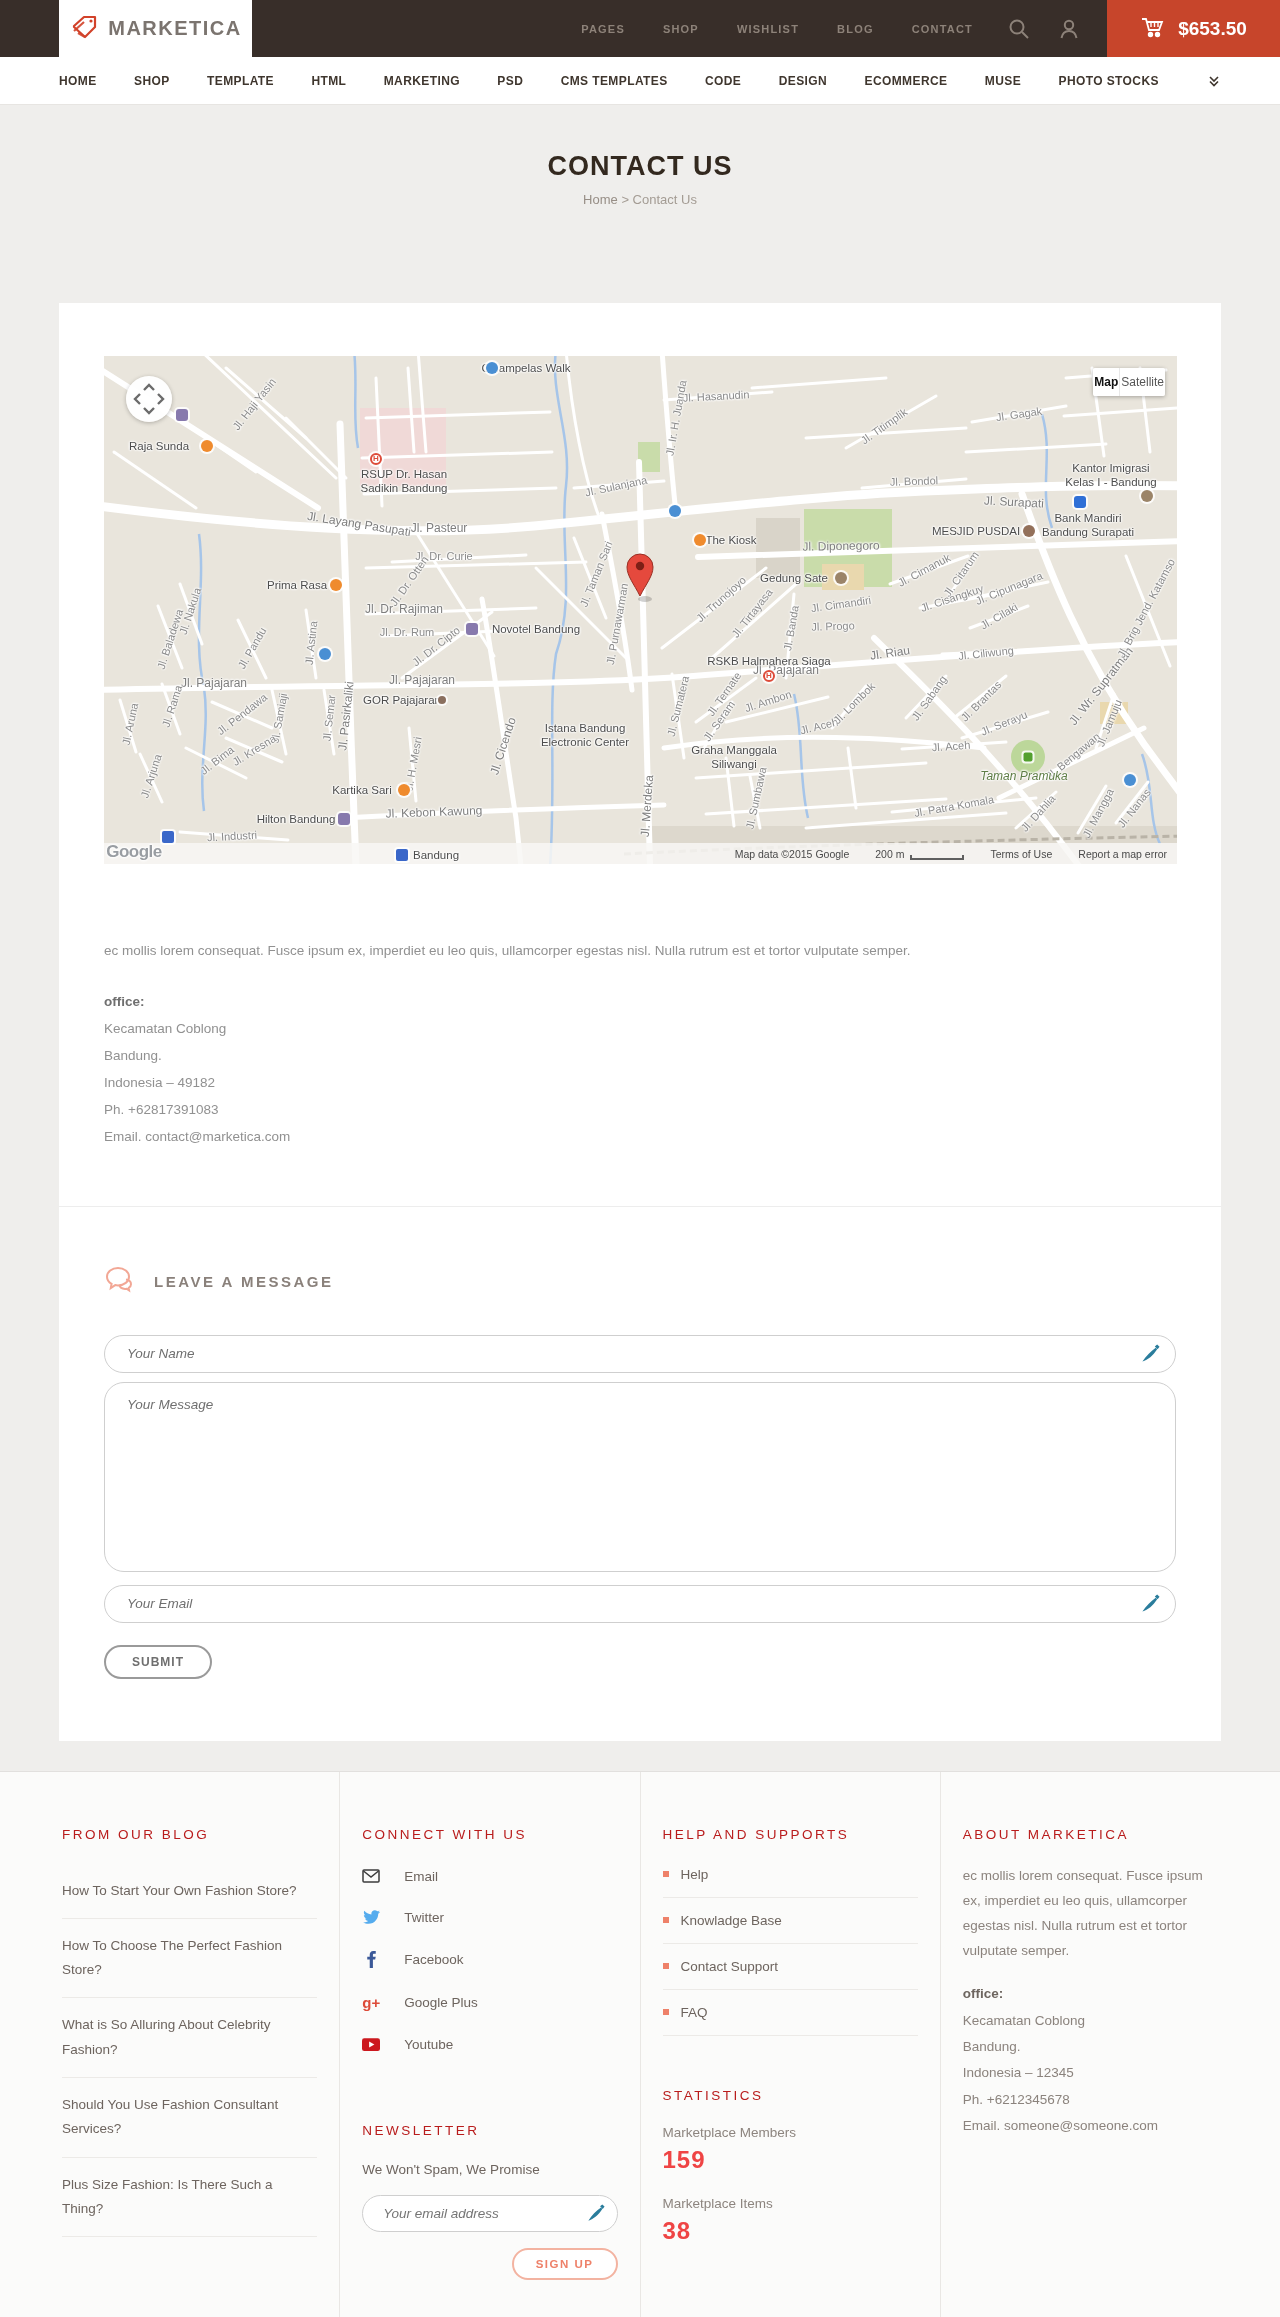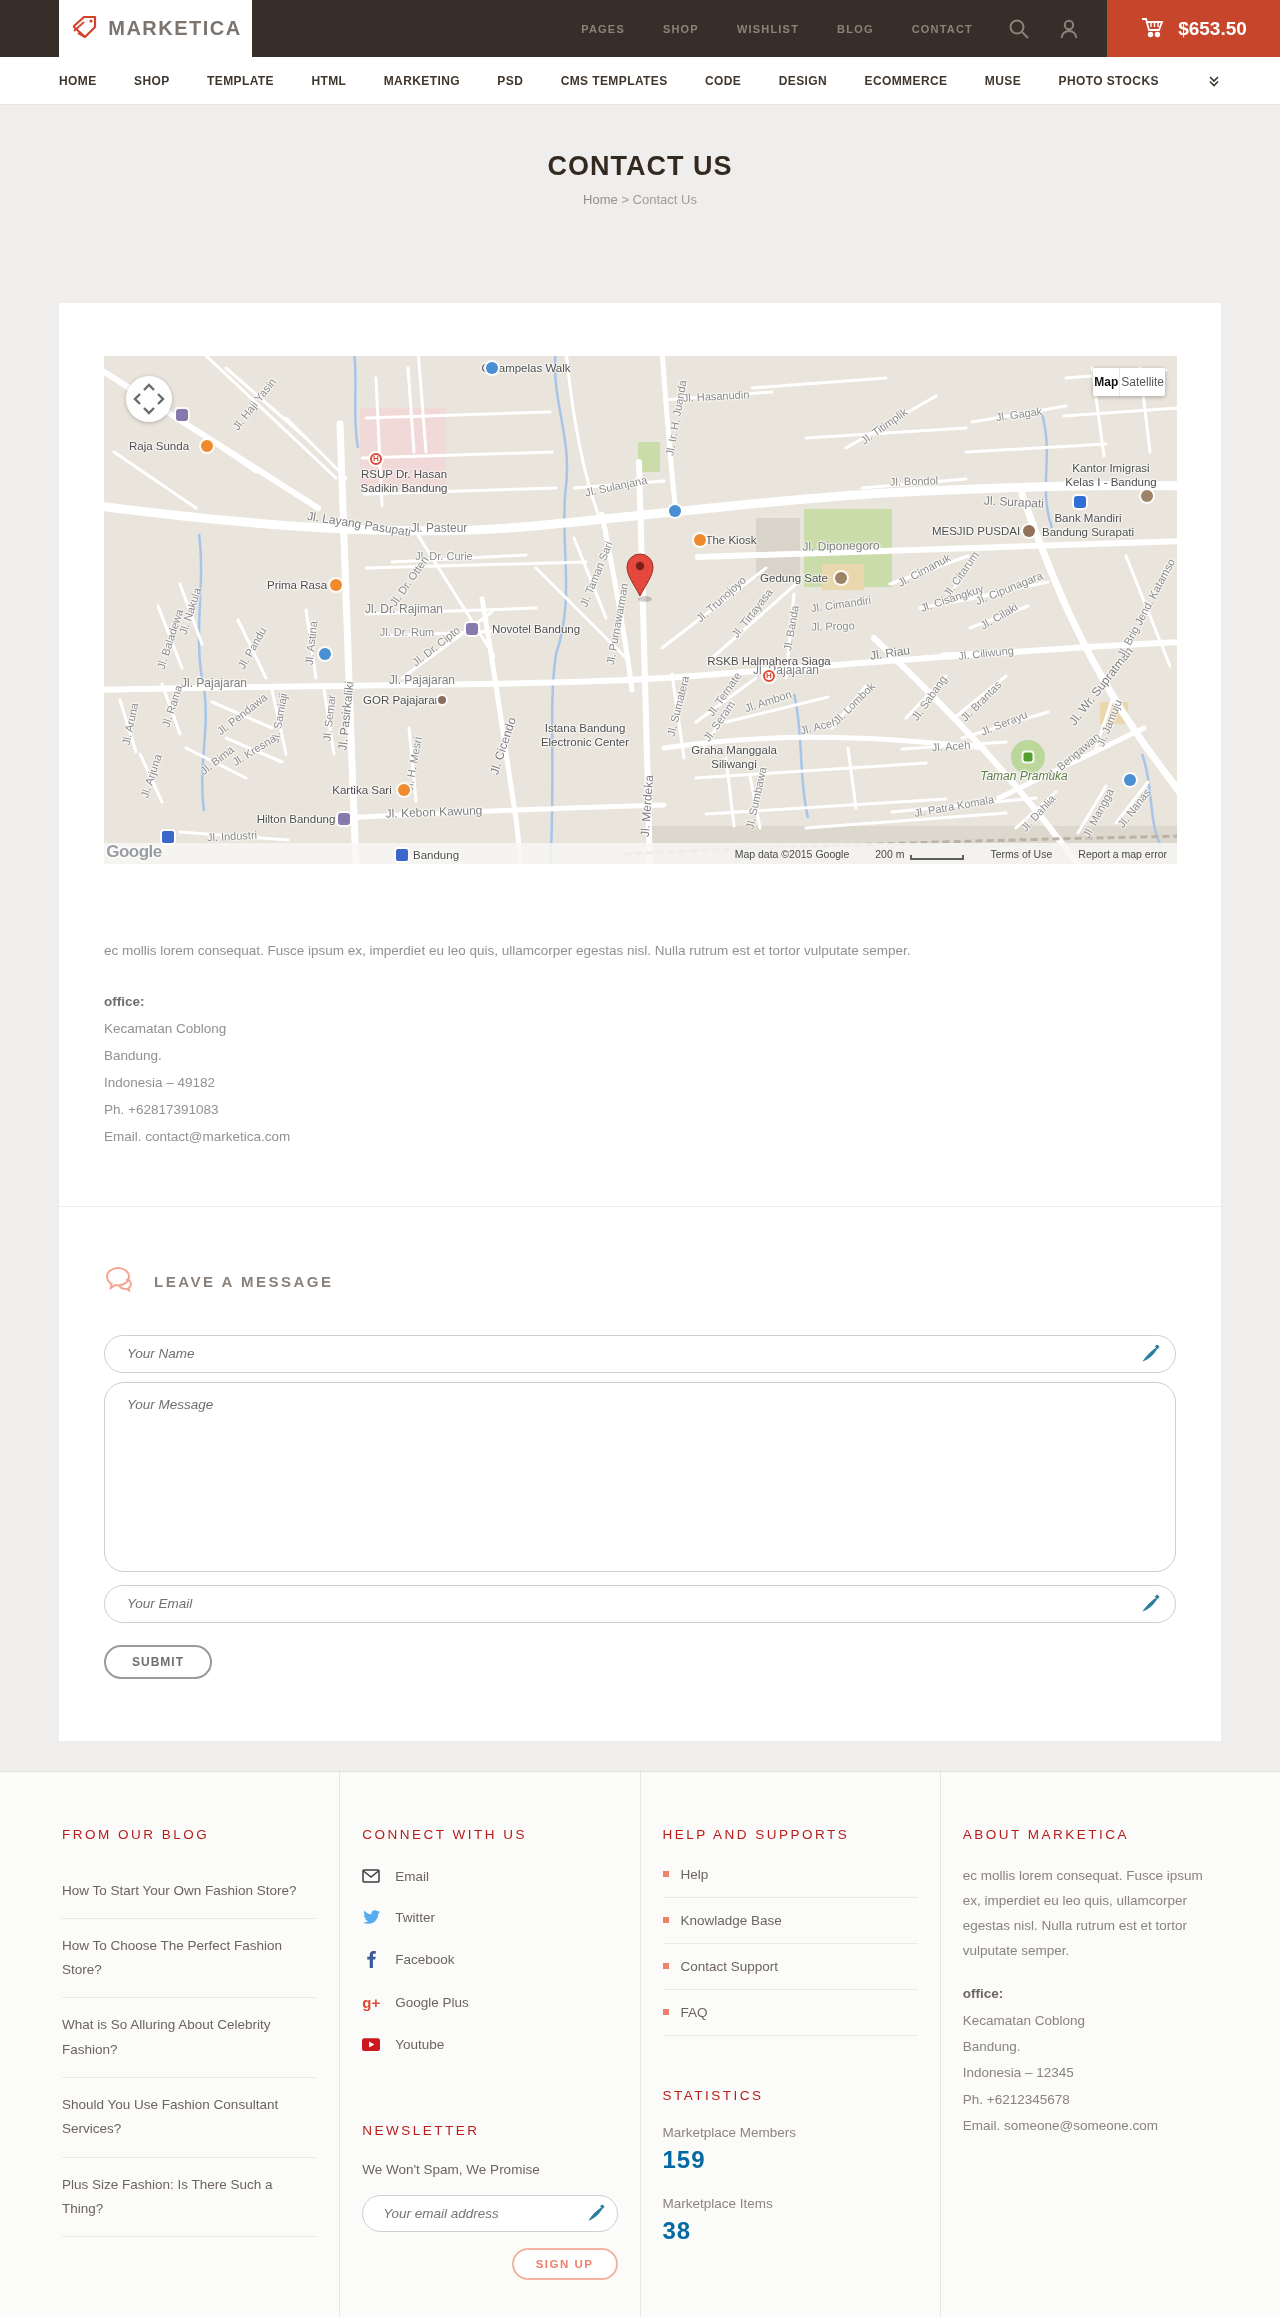--- a/index.html
+++ b/index.html
@@ -79,36 +79,36 @@
 
   
   .footer { margin-top:30px; background:#fbfbfa; border-top:1px solid #e2e0de; }
   .fcols { display:flex; margin:0 40px; }
   .fcol { flex:1; padding:55px 22px 50px; }
   .fcol + .fcol { border-left:1px solid #e9e7e4; }
   .fhead { font-size:13.5px; font-weight:normal; color:#b91c1c; letter-spacing:2.5px; }
   .bloglist { margin-top:22px; }
   .bloglist .bitem { display:block; padding:15px 0; font-size:13.5px; line-height:1.8; color:#6d645e; border-bottom:1px solid #eceae7; cursor:pointer; }
   .soclist { margin-top:14px; }
-  .socitem { display:flex; align-items:center; gap:15px; padding:13px 0; font-size:13.5px; color:#6d645e; cursor:pointer; }
+  .socitem { display:flex; align-items:center; gap:24px; padding:13px 0; font-size:13.5px; color:#6d645e; cursor:pointer; }
   .socitem .sic { width:18px; display:flex; justify-content:center; }
   .gplus { color:#dd4b39; font-weight:bold; font-size:15px; }
   .nl { margin-top:58px; }
   .nl-tag { margin-top:24px; font-size:13.5px; color:#6d645e; }
   .nl-inwrap { position:relative; margin-top:18px; }
   .nl-input { width:100%; height:37px; border:1px solid #cfcfcf; border-radius:19px; padding:0 40px 0 20px; font-size:13.5px; font-style:italic; outline:none; font-family:"Liberation Sans",sans-serif; }
   .nl-pen { position:absolute; right:13px; top:9px; }
   .signup-row { display:flex; justify-content:flex-end; margin-top:16px; }
   .signup { background:#fff; border:2px solid #f3b3a1; color:#ee8169; border-radius:17px; padding:8px 22px; font-size:11.5px; font-weight:bold; letter-spacing:1.5px; cursor:pointer; font-family:"Liberation Sans",sans-serif; }
   .helplist { margin-top:10px; }
   .hitem { display:flex; align-items:center; gap:12px; padding:15px 0; font-size:13.5px; color:#6d645e; border-bottom:1px solid #eceae7; cursor:pointer; }
   .hbul { width:6px; height:6px; background:#ee8169; }
   .stats { margin-top:52px; }
   .stat-lbl { margin-top:22px; font-size:13.5px; color:#8d857f; }
-  .stat-val { margin-top:6px; font-size:24px; font-weight:bold; color:#0369a1; letter-spacing:1px; }
+  .stat-val { margin-top:6px; font-size:24px; font-weight:bold; color:#ef4444; letter-spacing:1px; }
   .abouttxt { margin-top:22px; font-size:13.5px; color:#8b837d; line-height:1.85; }
   .aoffice { margin-top:18px; font-size:13.5px; color:#8b837d; line-height:1.95; }
   .aoffice .lbl { font-weight:bold; color:#6d655f; }
 </style>
 </head>
 <body>
 
 <div class="tophdr">
   <div class="logo-box">
     <span>

